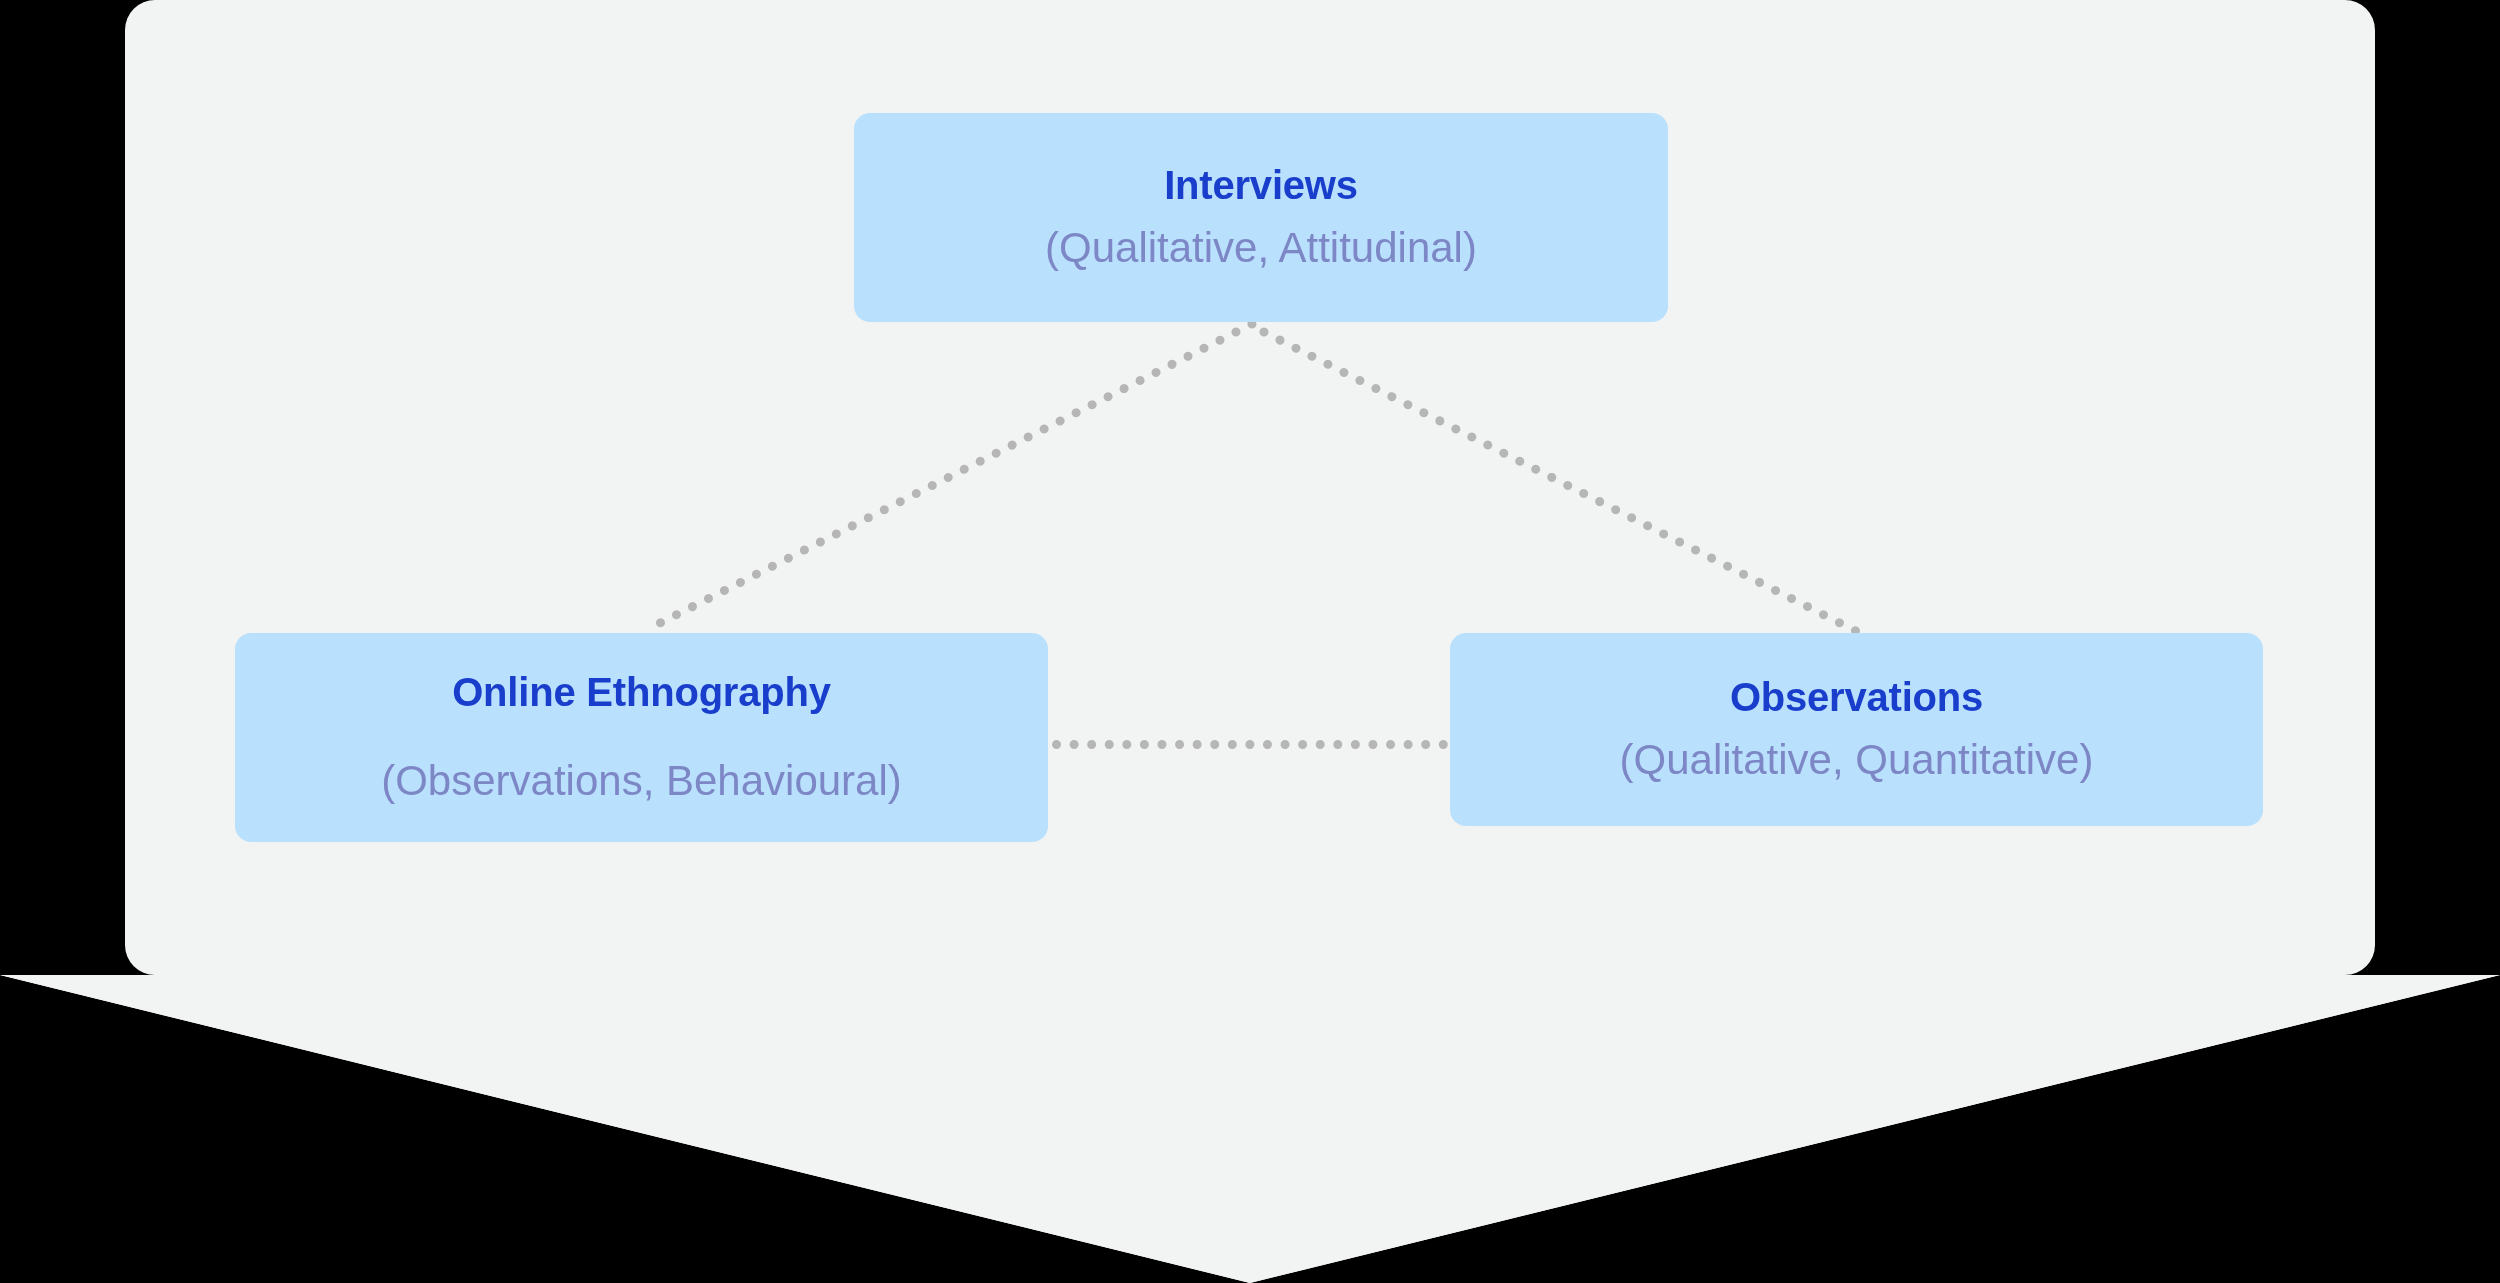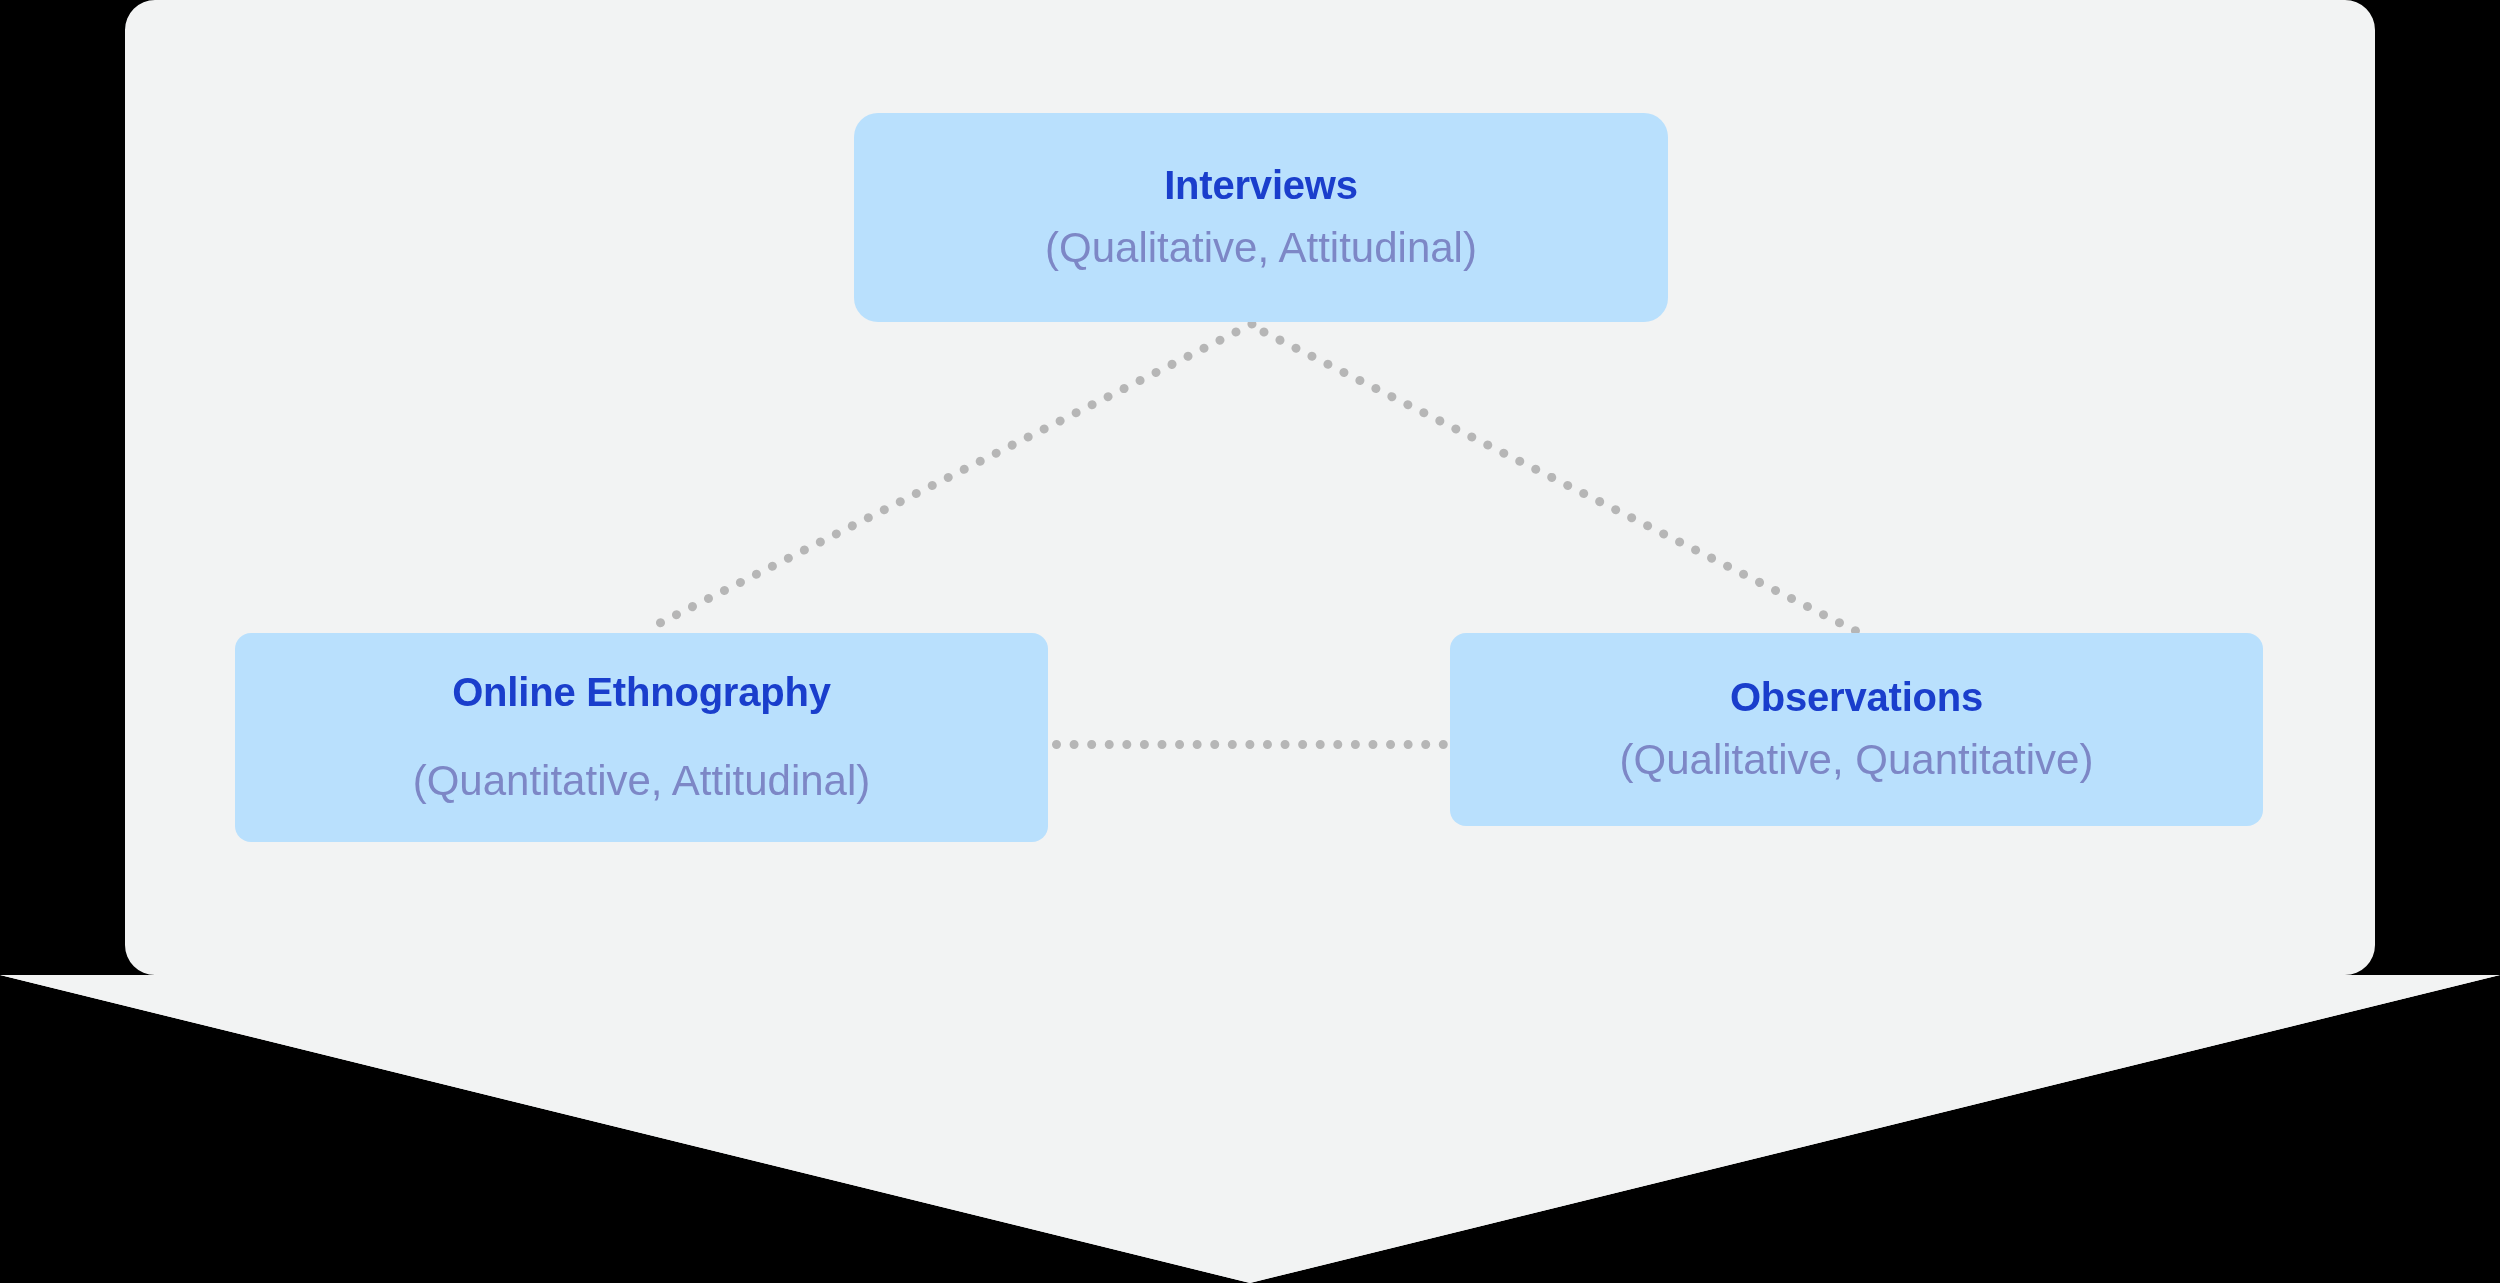--- a/index.html
+++ b/index.html
@@ -60,21 +60,20 @@
     color: #7d87c6;
     line-height: 1.15;
     white-space: nowrap;
   }
 
   #node-interviews {
     left: 854px;
     top: 113px;
     width: 814px;
     height: 209px;
-    border-radius: 24px;
   }
   #node-online-ethnography {
     left: 235px;
     top: 633px;
     width: 813px;
     height: 209px;
     gap: 26px;
   }
   #node-observations {
     left: 1450px;
@@ -146,21 +145,21 @@
   <div class="connector" id="connector-interviews-observations"></div>
   <div class="connector" id="connector-ethnography-observations"></div>
 
   <div class="node" id="node-interviews">
     <div class="node-title">Interviews</div>
     <div class="node-subtitle">(Qualitative, Attitudinal)</div>
   </div>
 
   <div class="node" id="node-online-ethnography">
     <div class="node-title">Online Ethnography</div>
-    <div class="node-subtitle">(Quantitative, Attitudinal)</div>
+    <div class="node-subtitle">(Observations, Behavioural)</div>
   </div>
 
   <div class="node" id="node-observations">
     <div class="node-title">Observations</div>
     <div class="node-subtitle">(Qualitative, Quantitative)</div>
   </div>
 
 </div>
 
 </body></html>

